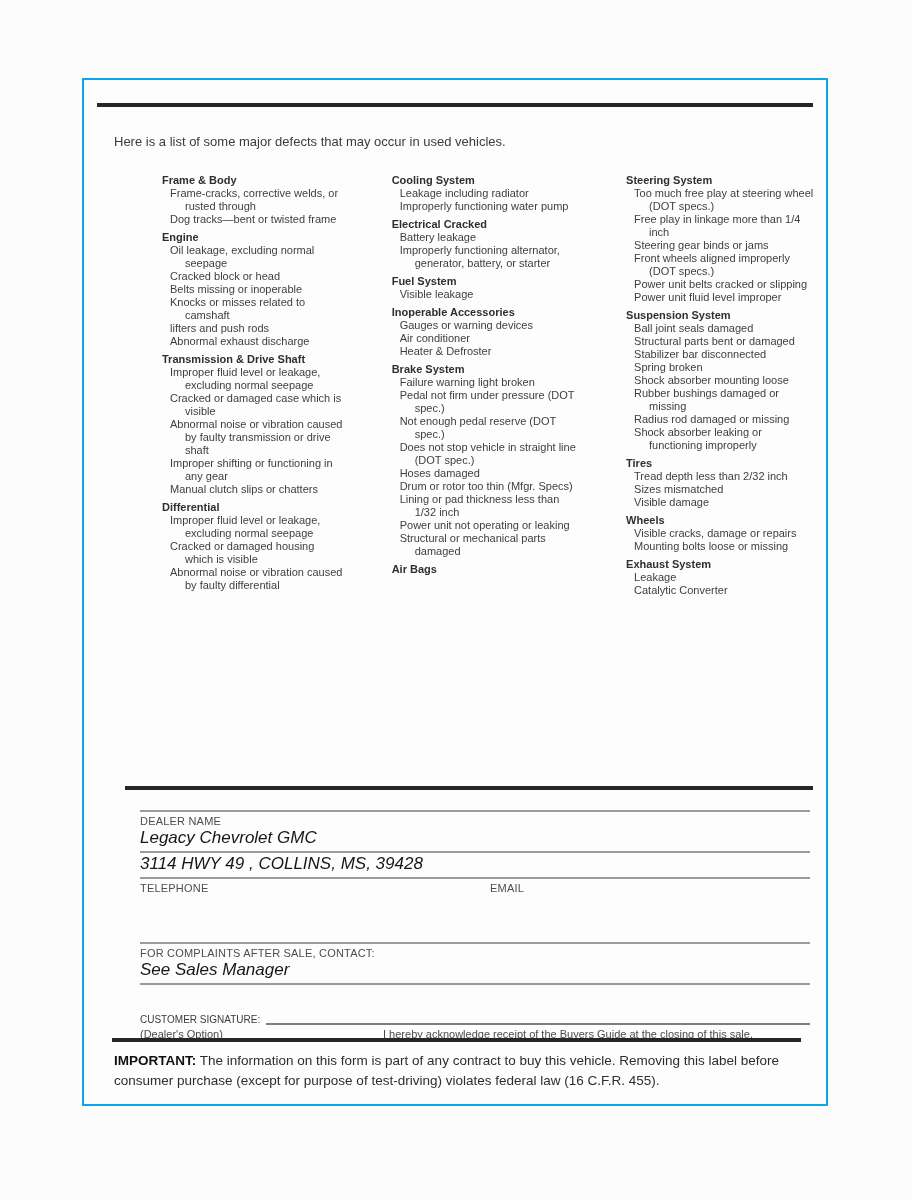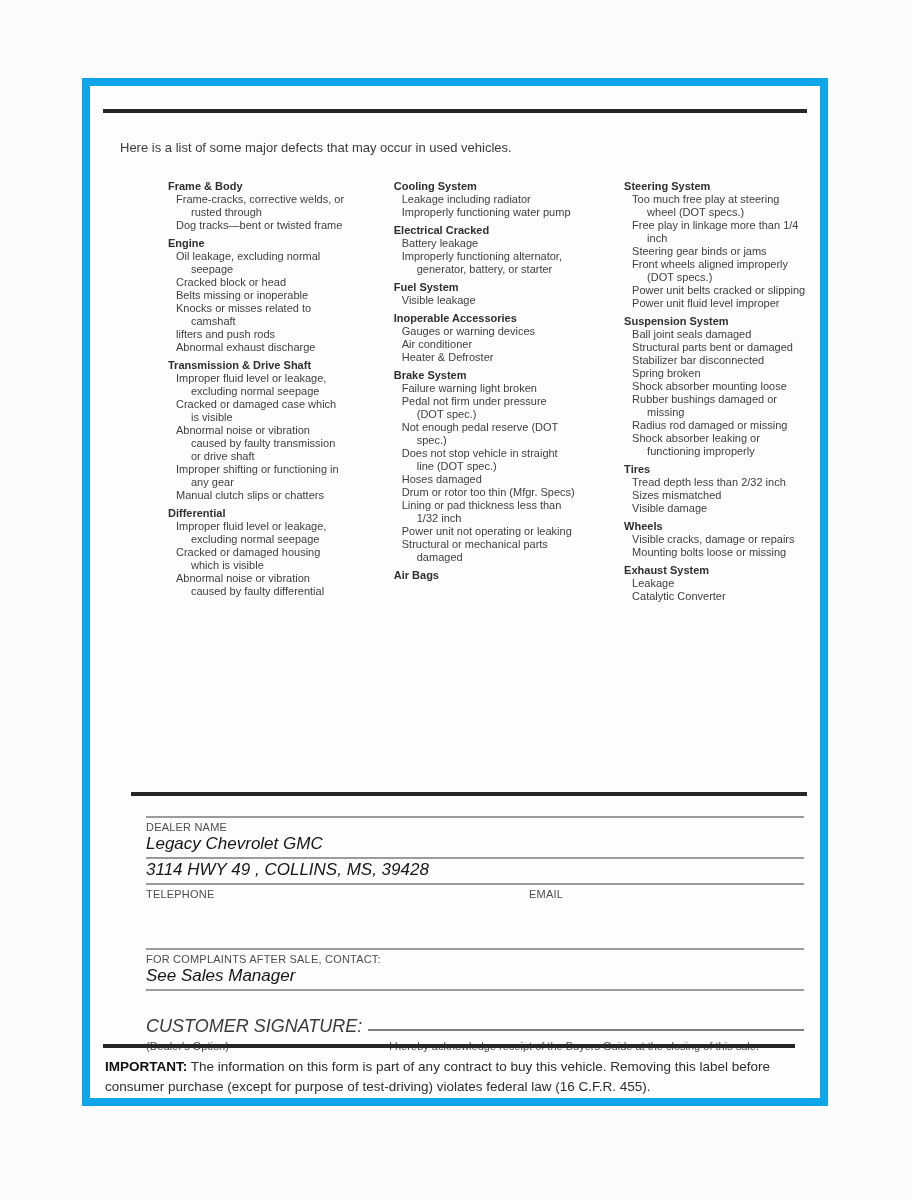--- a/index.html
+++ b/index.html
@@ -1,48 +1,48 @@
 <!DOCTYPE html>
 <html><head>
 <meta charset="utf-8">
 <style>
   * { margin:0; padding:0; box-sizing:border-box; }
   html,body { width:912px; height:1200px; background:#fcfcfc; font-family:"Liberation Sans", sans-serif; }
   .sheet {
     position:absolute; left:82px; top:78px; width:746px; height:1028px;
-    border:8px solid #0ea5e9; background:#fdfdfd;
+    border:2px solid #0ea5e9; background:#fdfdfd;
   }
   .rule { height:4px; background:#262626; margin:0 13px; }
   .rule-top { margin-top:23px; }
   .intro { margin:27px 30px 0 30px; font-size:13px; color:#3b3b3b; }
   .columns { display:flex; margin:25px 12px 0 30px; }
   .col { font-size:11px; line-height:13px; color:#3e3e3e;margin-left:48px; }
   .col-1 { width:232px; }
   .col-2 { width:238px; }
   .col-3 { width:240px; }
   .sec + .sec { margin-top:5px; }
   .sec-h { font-weight:bold; color:#2f2f2f; }
   .sec-item { padding-left:23px; text-indent:-15px; }
   
   .dealer { position:absolute; left:0; right:0; top:706px;padding-left:28px; }
   .fields { margin:20px 16px 0 28px; }
   .fline { border-top:2px solid #9b9b9b; }
   .flabel { font-size:11px; color:#4d4d4d; padding-top:3px; letter-spacing:.2px; }
   .fvalue { font-size:17px; color:#161616; font-weight:500; height:24px; line-height:22px;font-style:italic; }
   .fgap { height:24px; }
-  .labels-row { display:flex;gap:33px; }
+  .labels-row { display:flex; }
   .labels-row .flabel:first-child { width:350px; }
   .spacer { height:24px; }
-  .sig-row { display:flex; margin:25px 16px 0 28px; font-size:18px; color:#3a3a3a;font-style:italic; }
+  .sig-row { display:flex; align-items:flex-end; margin:25px 16px 0 28px; font-size:10px; color:#3a3a3a; }
   .sig-label { white-space:nowrap; padding-right:6px; }
   .sig-line { flex:1; border-bottom:2px solid #7d7d7d; height:15px; }
   .sig-sub { display:flex; margin:3px 16px 0 28px; font-size:11px; color:#4a4a4a;align-items:flex-end; }
   .sig-sub-label { width:243px; flex:none; }
   
-  .footer { position:absolute; left:0; right:12px; top:958px; }
+  .footer { position:absolute; left:0; right:12px; top:958px;padding-left:15px; }
   .fp { margin:9px 22px 0 15px; font-size:13.5px; line-height:20px; color:#2d2d2d; }
   .fp b { color:#101010; }
 </style>
 </head>
 <body>
 
 <div class="sheet">
 
   <div class="rule rule-top"></div>
 

